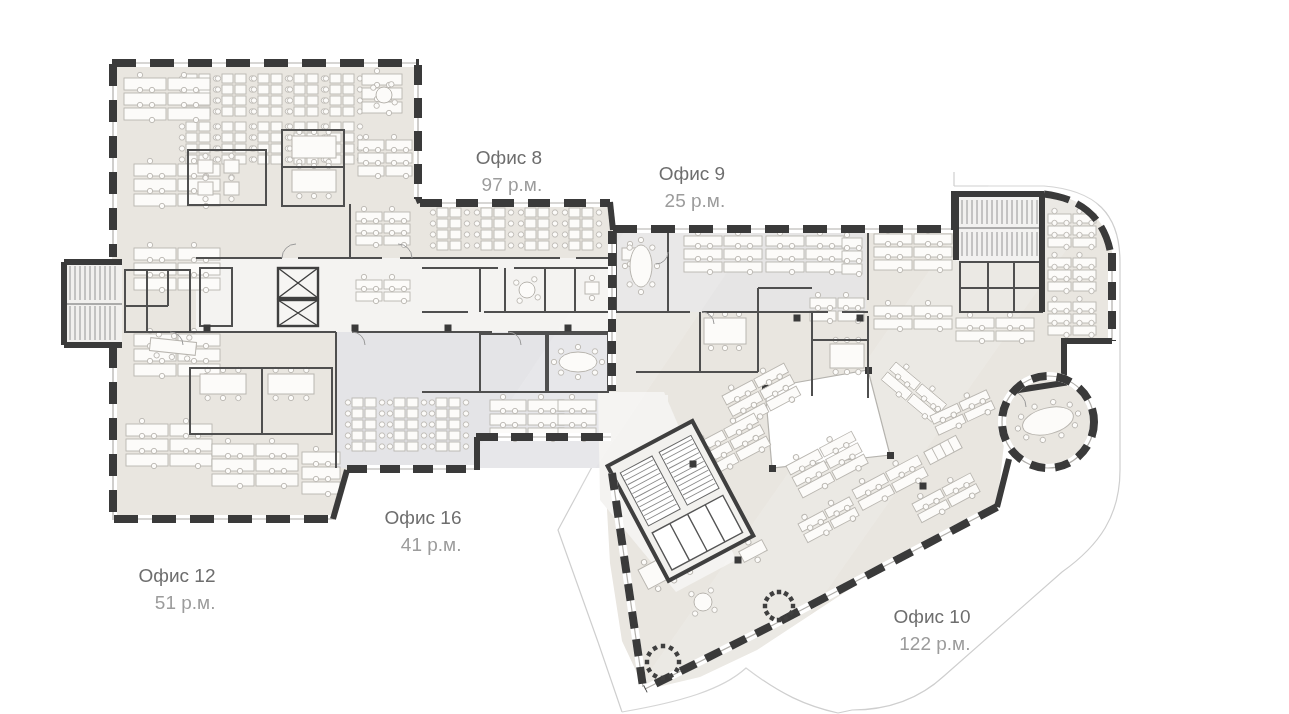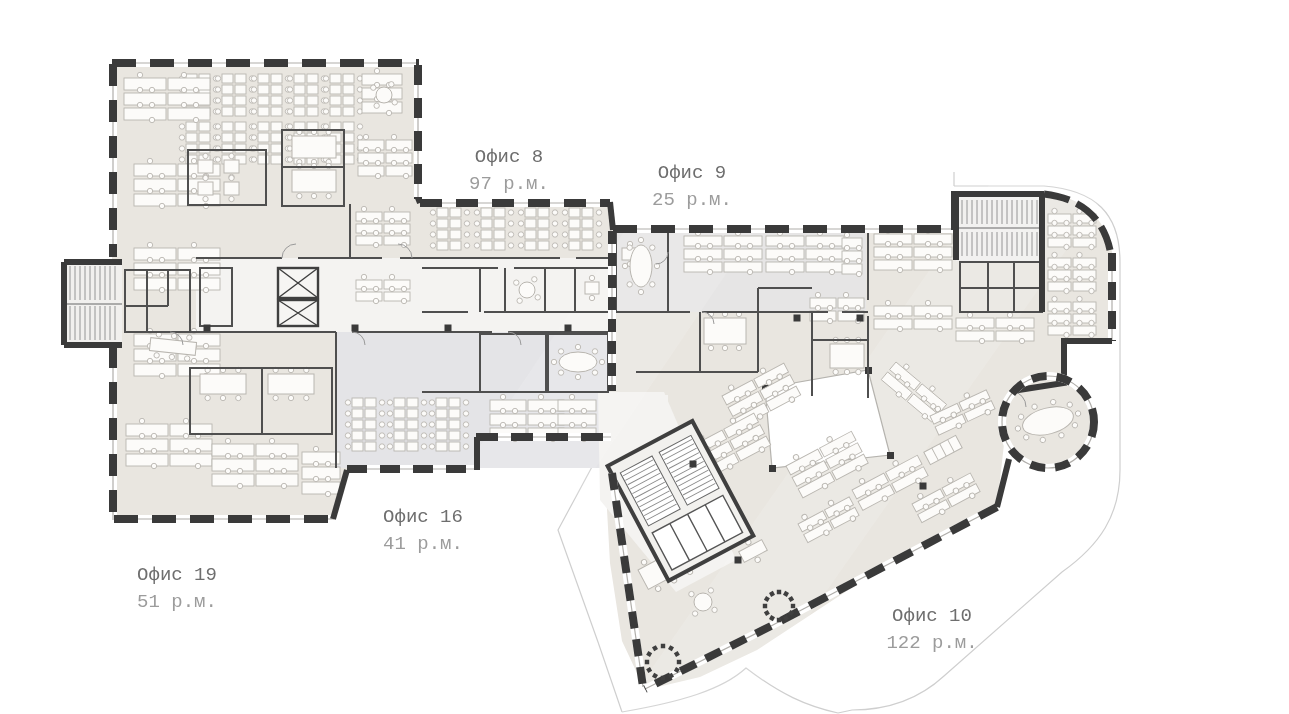--- a/index.html
+++ b/index.html
@@ -2,21 +2,21 @@
 <html style="--floor: #e9e6e0; --floor_alt: #e4e4e7; --corridor: #f4f3f1; --wall: #3a3a3a; --window_line: #b0aeaa; --furn: #b9b6b0; --label_name: #6e6e6e; --label_area: #9c9c9c;"><head>
 <meta charset="utf-8">
 <style>
   :root{
     --floor:#e9e6e0; --floor_alt:#e4e4e7; --corridor:#f4f3f1;
     --wall:#3a3a3a; --window_line:#b0aeaa; --furn:#b9b6b0;
     --label_name:#6e6e6e; --label_area:#9c9c9c;
   }
   html,body{margin:0;padding:0;background:#fff;}
   .stage{position:relative;width:1128px;height:714px;background:#fff;overflow:hidden;
-         font-family:Liberation Mono, monospace;}
+         font-family:Liberation Sans, sans-serif;}
   .stage svg{position:absolute;left:0;top:0;}
   .office-label{position:absolute;transform:translateX(-50%);text-align:center;
          line-height:27px;font-size:19px;white-space:nowrap;}
   .office-label .nm{display:block;color:var(--label_name);}
   .office-label .ar{display:block;color:var(--label_area);text-align:right;}
 </style>
 </head>
 <body>
 
 <div class="stage">
@@ -1374,18 +1374,18 @@
   </div>
   <div class="office-label" style="left:932px;top:603px">
     <span class="nm">Офис 10</span>
     <span class="ar">122 р.м.</span>
   </div>
   <div class="office-label" style="left:423px;top:504px">
     <span class="nm">Офис 16</span>
     <span class="ar">41 р.м.</span>
   </div>
   <div class="office-label" style="left:177px;top:562px">
-    <span class="nm">Офис 19</span>
+    <span class="nm">Офис 12</span>
     <span class="ar">51 р.м.</span>
   </div>
 </div>
 
 </div>
 
 </body></html>

